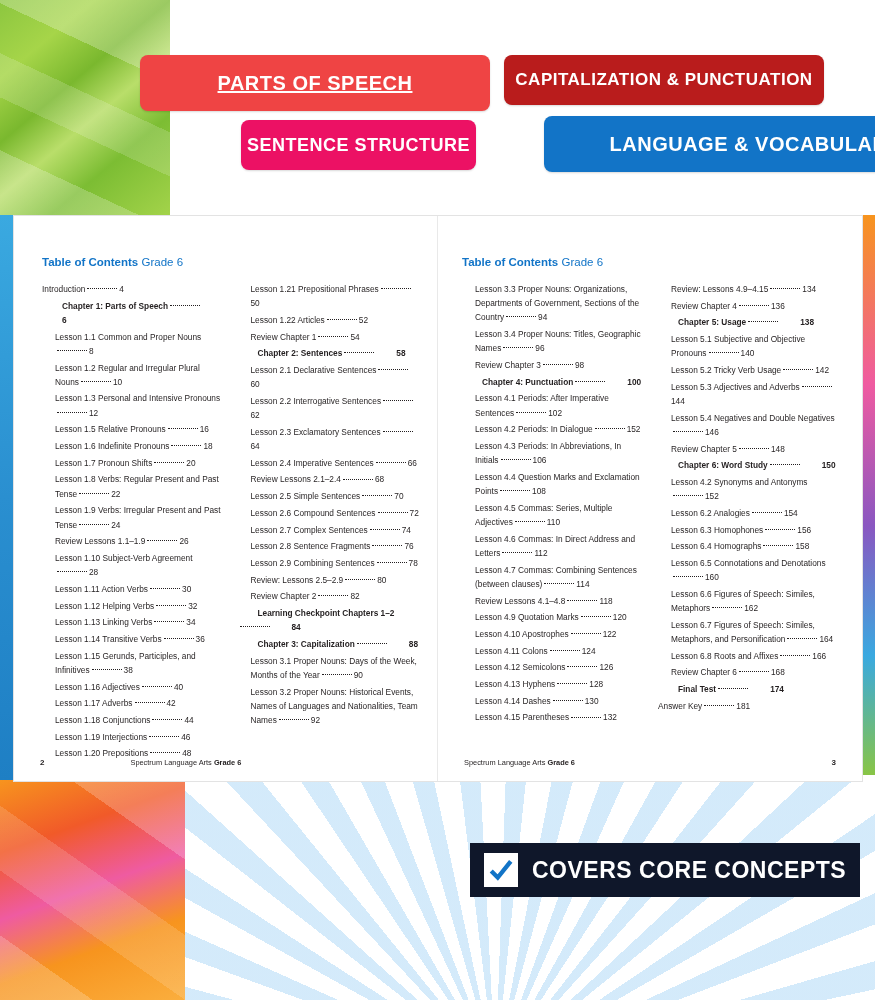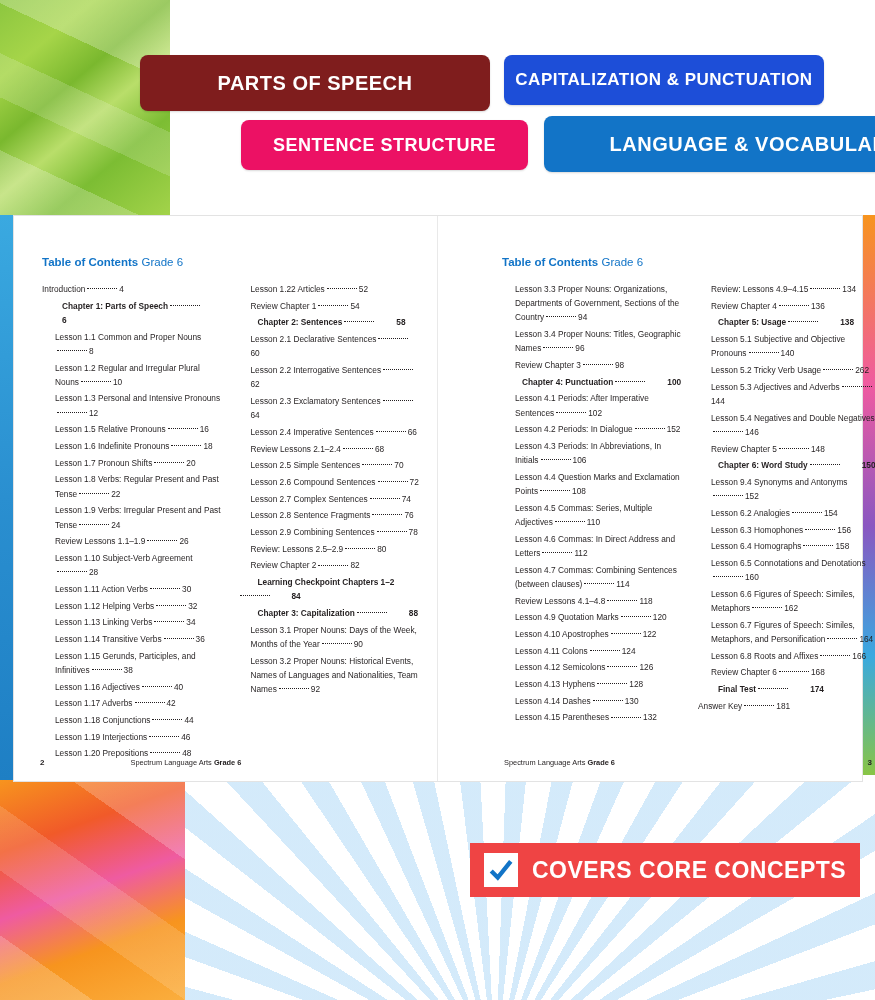--- a/index.html
+++ b/index.html
@@ -71,30 +71,29 @@
     position:absolute;
     border-radius:8px;
     color:#fff;
     font-weight:bold;
     display:flex; align-items:center; justify-content:center;
     letter-spacing:.5px;
     box-shadow:0 1px 2px rgba(0,0,0,.15);
   }
   #pill-pos      { left:0;   top:0;  width:350px; height:56px; background:#f7941e; font-size:20px; }
   #pill-cap      { left:364px; top:0;  width:320px; height:50px; background:#7a3fb5; font-size:17px; }
-  #pill-sent     { left:101px; top:65px; width:287px; height:50px; background:#ec1164; font-size:18px; }
+  #pill-sent     { left:101px; top:65px; width:235px; height:50px; background:#ec1164; font-size:18px; }
   #pill-lang     { left:404px; top:61px; width:422px; height:56px; background:#1274c7; font-size:20px; }
 
   
   #book{
     position:absolute; left:14px; top:216px; width:848px; height:565px;
     background:#fff;
     box-shadow:0 0 0 1px #e3e3e3;
     display:flex;
-    gap:40px;
   }
   .page{ position:relative; height:100%; padding:40px 18px 0 28px; }
   #page-left { width:424px; border-right:1px solid #e9e9e9; }
   #page-right{ width:424px; padding-left:24px; }
 
   .toc-title{ font-size:11.5px; font-weight:bold; color:#1274c7; margin-bottom:14px; }
   .toc-title .grade{ font-weight:normal; color:#1274c7; }
 
   .cols{ display:flex; gap:14px; }
   .col{ width:182px; }
@@ -154,24 +153,24 @@
 <div id="bg-left-strip"></div>
 <div id="bg-right-strip"></div>
 <div id="bg-right-top"></div>
 <div id="bg-bottom-left"></div>
 <div id="bg-bottom-right">
   <div class="rays"></div>
   <div class="band"></div>
 </div>
 
 <div id="header-buttons">
-  <div class="pill" id="pill-pos" style="background: #7f1d1d;">
+  <div class="pill" id="pill-pos" style="background: #ef4444; text-decoration: underline;">
     <span>PARTS OF SPEECH</span>
   </div>
-  <div class="pill" id="pill-cap" style="background: #1d4ed8;">
+  <div class="pill" id="pill-cap" style="background: #b91c1c;">
     <span>CAPITALIZATION &amp; PUNCTUATION</span>
   </div>
   <div class="pill" id="pill-sent" style="background: rgb(236, 17, 100);">
     <span>SENTENCE STRUCTURE</span>
   </div>
   <div class="pill" id="pill-lang" style="background: rgb(18, 116, 199);">
     <span>LANGUAGE &amp; VOCABULARY</span>
   </div>
 </div>
 
@@ -201,20 +200,21 @@
           <div class="entry wrap lvl2"><span class="txt">Lesson 1.13 Linking Verbs</span><span class="dots"></span><span class="pg">34</span></div>
           <div class="entry wrap lvl2"><span class="txt">Lesson 1.14 Transitive Verbs</span><span class="dots"></span><span class="pg">36</span></div>
           <div class="entry wrap lvl2"><span class="txt">Lesson 1.15 Gerunds, Participles, and Infinitives</span><span class="dots"></span><span class="pg">38</span></div>
           <div class="entry wrap lvl2"><span class="txt">Lesson 1.16 Adjectives</span><span class="dots"></span><span class="pg">40</span></div>
           <div class="entry wrap lvl2"><span class="txt">Lesson 1.17 Adverbs</span><span class="dots"></span><span class="pg">42</span></div>
           <div class="entry wrap lvl2"><span class="txt">Lesson 1.18 Conjunctions</span><span class="dots"></span><span class="pg">44</span></div>
           <div class="entry wrap lvl2"><span class="txt">Lesson 1.19 Interjections</span><span class="dots"></span><span class="pg">46</span></div>
           <div class="entry wrap lvl2"><span class="txt">Lesson 1.20 Prepositions</span><span class="dots"></span><span class="pg">48</span></div>
         </div>
       <div class="col" id="left-col2">
+          <div class="entry wrap lvl2"><span class="txt">Lesson 1.21 Prepositional Phrases</span><span class="dots"></span><span class="pg">50</span></div>
           <div class="entry wrap lvl2"><span class="txt">Lesson 1.22 Articles</span><span class="dots"></span><span class="pg">52</span></div>
           <div class="entry wrap lvl2"><span class="txt">Review Chapter 1</span><span class="dots"></span><span class="pg">54</span></div>
           <div class="entry wrap lvl1 bold"><span class="txt">Chapter 2: Sentences</span><span class="dots"></span><span class="pg">58</span></div>
           <div class="entry wrap lvl2"><span class="txt">Lesson 2.1 Declarative Sentences</span><span class="dots"></span><span class="pg">60</span></div>
           <div class="entry wrap lvl2"><span class="txt">Lesson 2.2 Interrogative Sentences</span><span class="dots"></span><span class="pg">62</span></div>
           <div class="entry wrap lvl2"><span class="txt">Lesson 2.3 Exclamatory Sentences</span><span class="dots"></span><span class="pg">64</span></div>
           <div class="entry wrap lvl2"><span class="txt">Lesson 2.4 Imperative Sentences</span><span class="dots"></span><span class="pg">66</span></div>
           <div class="entry wrap lvl2"><span class="txt">Review Lessons 2.1–2.4</span><span class="dots"></span><span class="pg">68</span></div>
           <div class="entry wrap lvl2"><span class="txt">Lesson 2.5 Simple Sentences</span><span class="dots"></span><span class="pg">70</span></div>
           <div class="entry wrap lvl2"><span class="txt">Lesson 2.6 Compound Sentences</span><span class="dots"></span><span class="pg">72</span></div>
@@ -263,26 +263,26 @@
           <div class="entry wrap lvl2"><span class="txt">Lesson 4.12 Semicolons</span><span class="dots"></span><span class="pg">126</span></div>
           <div class="entry wrap lvl2"><span class="txt">Lesson 4.13 Hyphens</span><span class="dots"></span><span class="pg">128</span></div>
           <div class="entry wrap lvl2"><span class="txt">Lesson 4.14 Dashes</span><span class="dots"></span><span class="pg">130</span></div>
           <div class="entry wrap lvl2"><span class="txt">Lesson 4.15 Parentheses</span><span class="dots"></span><span class="pg">132</span></div>
         </div>
       <div class="col" id="right-col2">
           <div class="entry wrap lvl2"><span class="txt">Review: Lessons 4.9–4.15</span><span class="dots"></span><span class="pg">134</span></div>
           <div class="entry wrap lvl2"><span class="txt">Review Chapter 4</span><span class="dots"></span><span class="pg">136</span></div>
           <div class="entry wrap lvl1 bold"><span class="txt">Chapter 5: Usage</span><span class="dots"></span><span class="pg">138</span></div>
           <div class="entry wrap lvl2"><span class="txt">Lesson 5.1 Subjective and Objective Pronouns</span><span class="dots"></span><span class="pg">140</span></div>
-          <div class="entry wrap lvl2"><span class="txt">Lesson 5.2 Tricky Verb Usage</span><span class="dots"></span><span class="pg">262</span></div>
+          <div class="entry wrap lvl2"><span class="txt">Lesson 5.2 Tricky Verb Usage</span><span class="dots"></span><span class="pg">142</span></div>
           <div class="entry wrap lvl2"><span class="txt">Lesson 5.3 Adjectives and Adverbs</span><span class="dots"></span><span class="pg">144</span></div>
           <div class="entry wrap lvl2"><span class="txt">Lesson 5.4 Negatives and Double Negatives</span><span class="dots"></span><span class="pg">146</span></div>
           <div class="entry wrap lvl2"><span class="txt">Review Chapter 5</span><span class="dots"></span><span class="pg">148</span></div>
           <div class="entry wrap lvl1 bold"><span class="txt">Chapter 6: Word Study</span><span class="dots"></span><span class="pg">150</span></div>
-          <div class="entry wrap lvl2"><span class="txt">Lesson 9.4 Synonyms and Antonyms</span><span class="dots"></span><span class="pg">152</span></div>
+          <div class="entry wrap lvl2"><span class="txt">Lesson 4.2 Synonyms and Antonyms</span><span class="dots"></span><span class="pg">152</span></div>
           <div class="entry wrap lvl2"><span class="txt">Lesson 6.2 Analogies</span><span class="dots"></span><span class="pg">154</span></div>
           <div class="entry wrap lvl2"><span class="txt">Lesson 6.3 Homophones</span><span class="dots"></span><span class="pg">156</span></div>
           <div class="entry wrap lvl2"><span class="txt">Lesson 6.4 Homographs</span><span class="dots"></span><span class="pg">158</span></div>
           <div class="entry wrap lvl2"><span class="txt">Lesson 6.5 Connotations and Denotations</span><span class="dots"></span><span class="pg">160</span></div>
           <div class="entry wrap lvl2"><span class="txt">Lesson 6.6 Figures of Speech: Similes, Metaphors</span><span class="dots"></span><span class="pg">162</span></div>
           <div class="entry wrap lvl2"><span class="txt">Lesson 6.7 Figures of Speech: Similes, Metaphors, and Personification</span><span class="dots"></span><span class="pg">164</span></div>
           <div class="entry wrap lvl2"><span class="txt">Lesson 6.8 Roots and Affixes</span><span class="dots"></span><span class="pg">166</span></div>
           <div class="entry wrap lvl2"><span class="txt">Review Chapter 6</span><span class="dots"></span><span class="pg">168</span></div>
           <div class="entry wrap lvl1 bold"><span class="txt">Final Test</span><span class="dots"></span><span class="pg">174</span></div>
           <div class="entry wrap lvl1"><span class="txt">Answer Key</span><span class="dots"></span><span class="pg">181</span></div>
@@ -292,20 +292,20 @@
       <span class="runhead">
         <span>Spectrum Language Arts</span>
         <span class="g">Grade 6</span>
       </span>
       <span class="folio">3</span>
     </div>
   </div>
 
 </div>
 
-<div id="covers-banner" style="background: #ef4444;">
+<div id="covers-banner" style="background: #0f172a;">
   <div class="check-box">
     <svg viewBox="0 0 24 24" aria-hidden="true">
         <path d="M3 13 L9 19 L21 4" fill="none" stroke="#1274c7" stroke-width="4" stroke-linecap="butt" stroke-linejoin="miter"></path>
       </svg>
   </div>
   <div class="label">COVERS CORE CONCEPTS</div>
 </div>
 
 </body></html>

